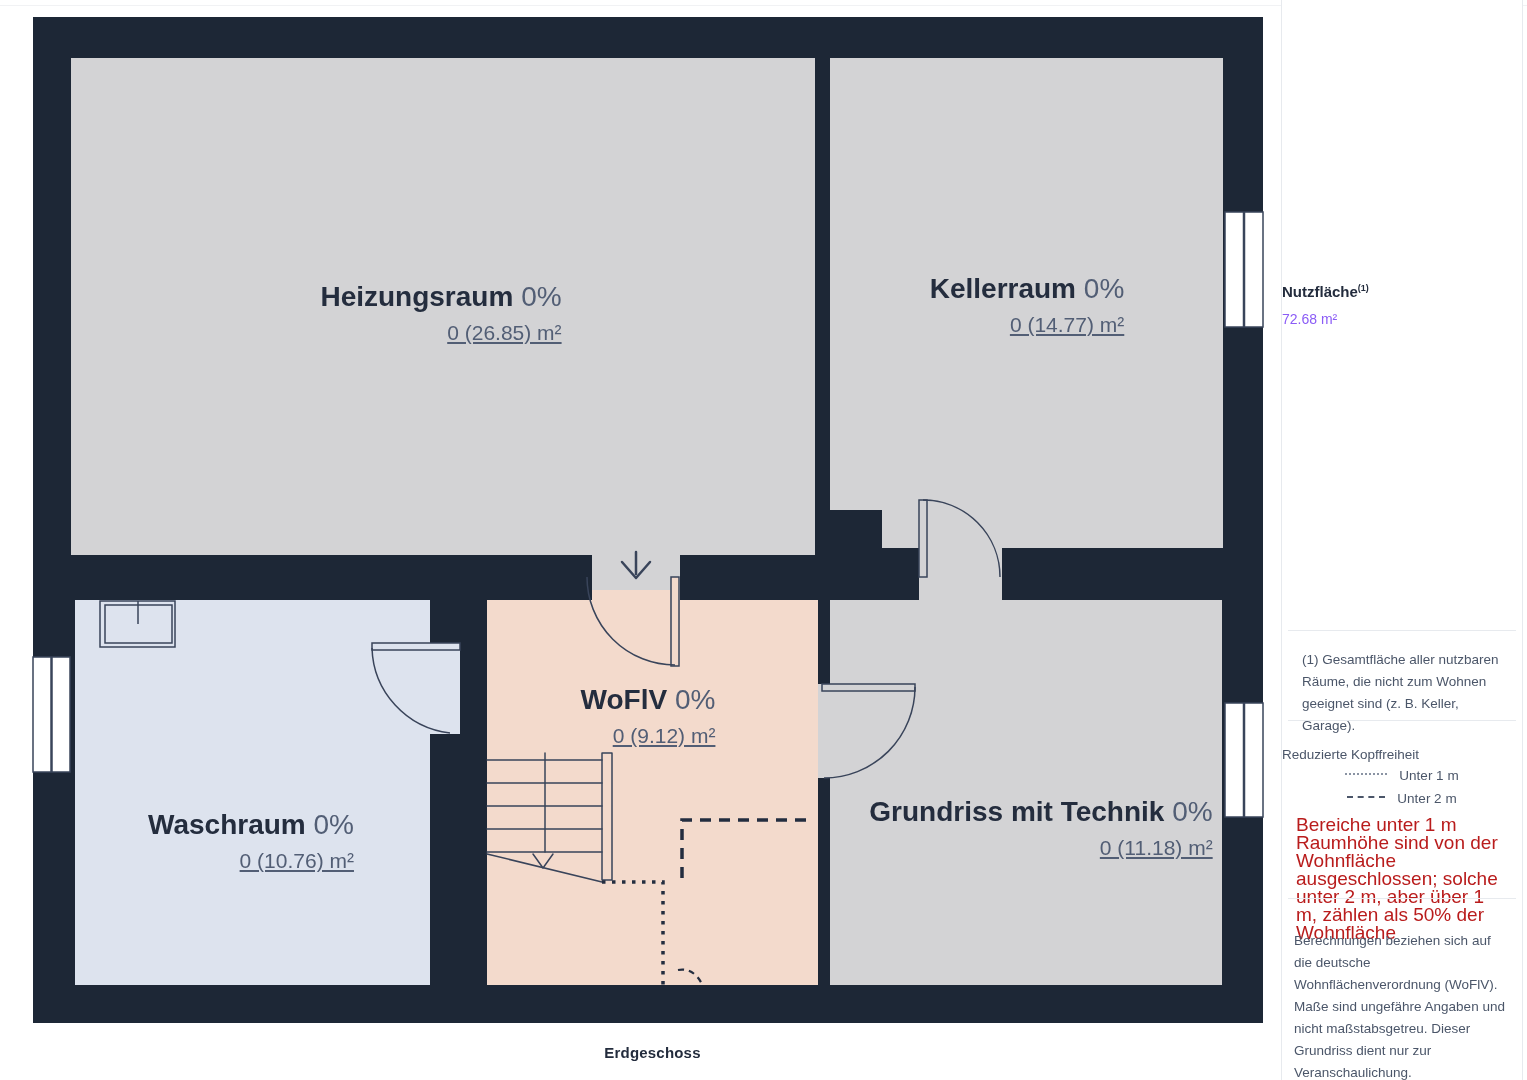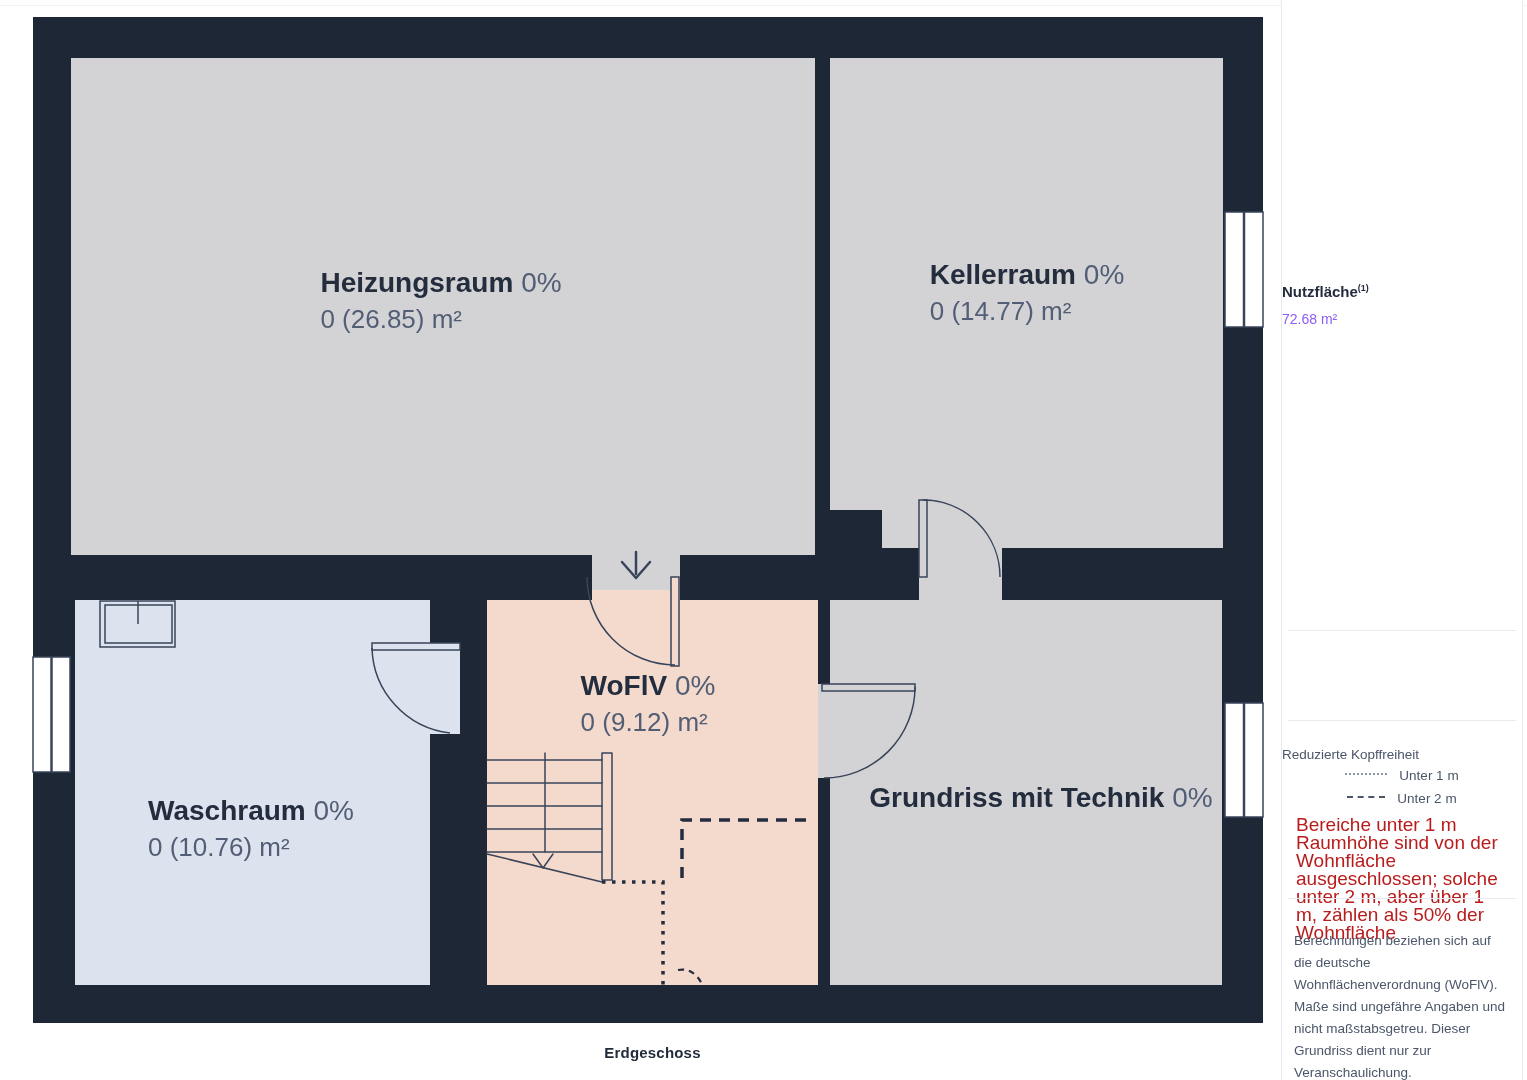--- a/index.html
+++ b/index.html
@@ -3,25 +3,25 @@
 <meta charset="utf-8">
 <style>
   html,body { margin:0; padding:0; background:#ffffff; }
   .stage {
     position:relative; width:1527px; height:1080px; overflow:hidden;
     background:#ffffff; font-family:"Liberation Sans", sans-serif;
   }
   .top-hairline { position:absolute; left:0; top:5px; width:100%; border-top:1px solid #f1f2f4; }
 
   
-  .room-label { position:absolute; transform:translateX(-50%); text-align:left; white-space:nowrap; }
+  .room-label { position:absolute; transform:translateX(-50%); text-align:right; white-space:nowrap;margin-top:14px; }
   .rl1 { font-size:28px; line-height:34px; }
   .rname { font-weight:bold; color:#242d3e; }
   .rpct  { font-weight:400; color:#525e75; }
-  .rl2 { font-size:26px; line-height:32px; color:#525e75; margin-top:3px; }
+  .rl2 { font-size:21px; line-height:32px; color:#525e75; margin-top:3px;text-decoration:underline; }
 
   .floor-label {
     position:absolute; left:648px; top:1044px; transform:translateX(-50%);
     font-size:15px; font-weight:bold; color:#232c3d; letter-spacing:0.2px;padding-left:9px;
   }
 
   
   .sidebar {
     position:absolute; left:1281px; top:0; width:240px; height:1080px;
     background:#ffffff; border-left:1px solid #e7eaee; border-right:1px solid #e7eaee;
@@ -157,33 +157,35 @@
 
   <div class="room-label" style="left:648px; top:669px;">
     <div class="rl1"><span class="rname">WoFlV</span>
       <span class="rpct">0%</span></div>
     <div class="rl2">0 (9.12) m²</div>
   </div>
 
   <div class="room-label" style="left:1041px; top:781px;">
     <div class="rl1"><span class="rname">Grundriss mit Technik</span>
       <span class="rpct">0%</span></div>
+    <div class="rl2">0 (11.18) m²</div>
   </div>
 
   <div class="floor-label">Erdgeschoss</div>
 
   <div class="sidebar">
 
     <div class="sb-block" style="top:283px;">
       <div class="sb-title"><span>Nutzfläche</span><sup>(1)</sup></div>
       <div class="sb-value">72.68 m²</div>
     </div>
 
     <div class="sb-divider" style="top:630px;"></div>
 
+    <div class="sb-block sb-para" style="top:649px; padding:0 20px; box-sizing:border-box;">(1) Gesamtfläche aller nutzbaren Räume, die nicht zum Wohnen geeignet sind (z. B. Keller, Garage).</div>
 
     <div class="sb-divider" style="top:720px;"></div>
 
     <div class="sb-block sb-para" style="top:744px;">Reduzierte Kopffreiheit</div>
 
     <div class="legend-row" style="top:768px;">
       <span class="dash-sample dash-dotted"></span><span>Unter 1 m</span>
     </div>
     <div class="legend-row" style="top:791px;">
       <span class="dash-sample dash-dashed"></span><span>Unter 2 m</span>

